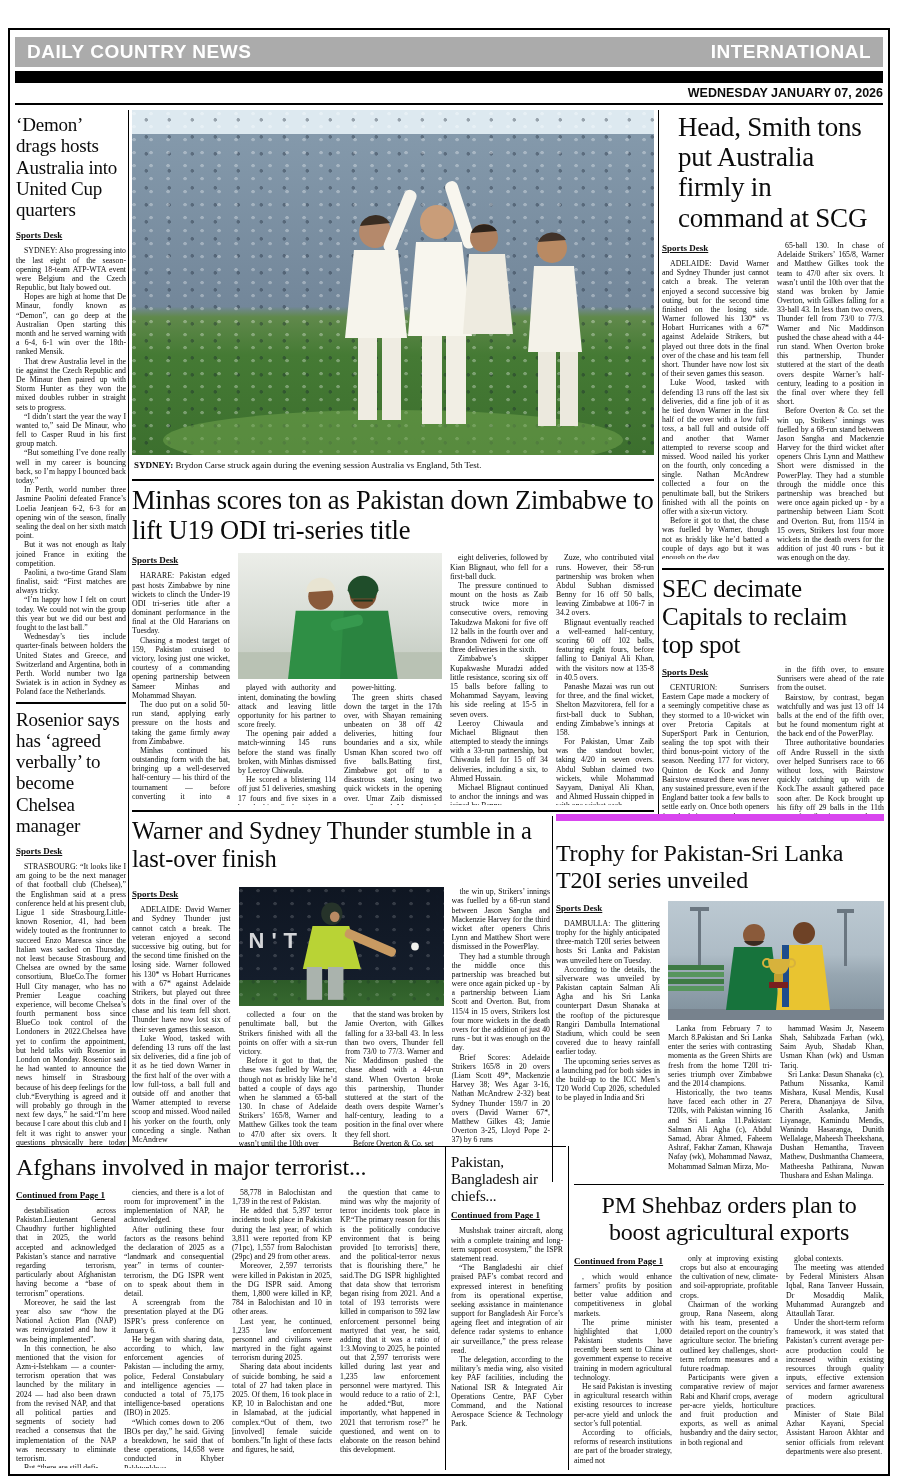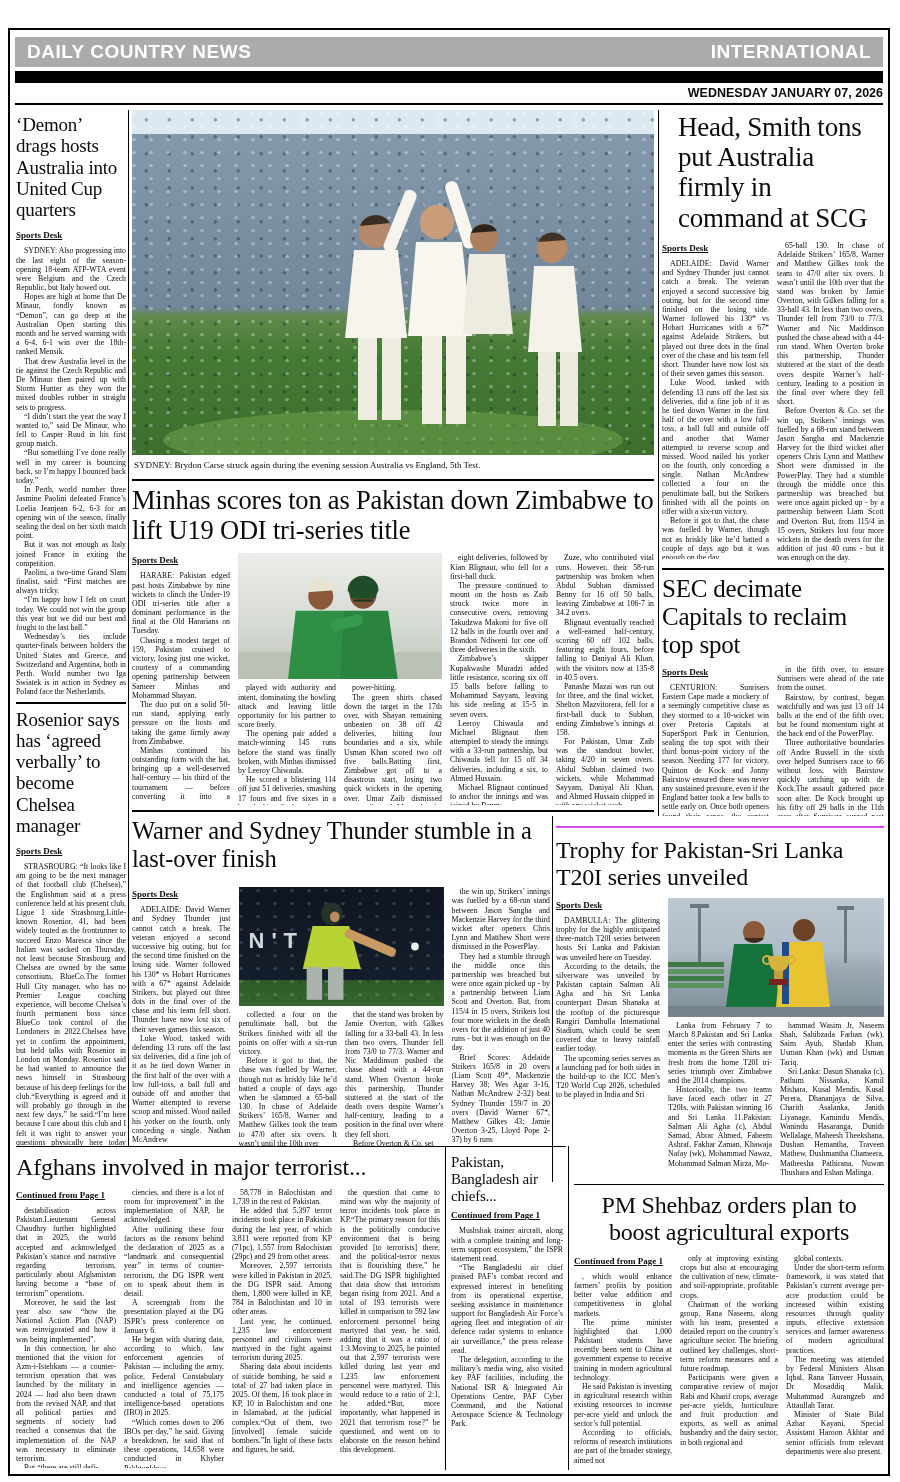--- a/index.html
+++ b/index.html
@@ -25,21 +25,21 @@
   .hl-afg{font-size:24px;margin:2px 0 7px;white-space:nowrap;}
   .hl-bd{font-size:15px;margin:2px 0 6px;}
   .hl-pm{font-size:24px;margin:2px 0 8px;}
   .byline,.continued{font-size:9px;font-weight:700;text-decoration:underline;margin:2px 0 6px;}
   .colbody,.col{font-size:7.8px;line-height:1.18;text-align:justify;overflow:hidden;}
   .para{margin:0;text-indent:8px;}
   .cols{display:flex;gap:8px;}
   .cols>div{flex:1 1 0;min-width:0;}
   .rule{height:2px;background:#000;margin:5px 0;}
   .caption{font-size:9px;padding:5px 2px 4px;}
-  .caption b{font-weight:400;}
+  .caption b{font-weight:700;}
   
   .mgrid{display:grid;grid-template-columns:repeat(5,1fr);grid-template-rows:126px 1fr;
          column-gap:8px;row-gap:4px;height:252px;}
   .mgrid .gc1{grid-area:1/1/3/2}.mgrid .gph{grid-area:1/2/2/4}.mgrid .gc2{grid-area:2/2/3/3}
   .mgrid .gc3{grid-area:2/3/3/4}.mgrid .gc4{grid-area:1/4/3/5}.mgrid .gc5{grid-area:1/5/3/6}
   .wgrid{display:grid;grid-template-columns:repeat(4,1fr);grid-template-rows:119px 1fr;
          column-gap:8px;row-gap:4px;height:264px;}
   .wgrid .gc1{grid-area:1/1/3/2}.wgrid .gph{grid-area:1/2/2/4}.wgrid .gc2{grid-area:2/2/3/3}
   .wgrid .gc3{grid-area:2/3/3/4}.wgrid .gc4{grid-area:1/4/3/5}
   .tgrid{display:grid;grid-template-columns:repeat(3,1fr);grid-template-rows:119px 1fr;
@@ -255,21 +255,21 @@
       <div class="colbody">
           <p class="para">in the fifth over, to ensure Sunrisers were ahead of the rate from the outset.</p>
           <p class="para">Bairstow, by contrast, began watchfully and was just 13 off 14 balls at the end of the fifth over, but he found momentum right at the back end of the PowerPlay.</p>
           <p class="para">Three authoritative boundaries off Andre Russell in the sixth over helped Sunrisers race to 66 without loss, with Bairstow quickly catching up with de Kock.The assault gathered pace soon after. De Kock brought up his fifty off 29 balls in the 11th over after Sunrisers surged past 100 in the previous over.</p>
           <p class="para">Bairstow then cut loose as he got to a 35-ball fifty with a towering six off Keshav Maharaj at the start of the 12th over.</p>
         </div>
     </div>
   </section>
 
   <div class="vr" style="left:552px;top:816px;width:1px;height:366px;"></div>
-  <section style="left:556px;top:814px;width:328px;height:368px;border-top:2px solid #d946ef;padding-top:6px;margin-top:12px;">
+  <section style="left:556px;top:814px;width:328px;height:368px;border-top:7px solid #d946ef;padding-top:16px;">
     <h1 class="hl hl-trophy">Trophy for Pakistan-Sri Lanka T20I series unveiled</h1>
     <div class="tgrid">
       <div class="gc1">
         <div class="byline">Sports Desk</div>
         <div class="colbody" style="height:276px;">
             <p class="para">DAMBULLA: The glittering trophy for the highly anticipated three-match T20I series between hosts Sri Lanka and Pakistan was unveiled here on Tuesday.</p>
             <p class="para">According to the details, the silverware was unveiled by Pakistan captain Salman Ali Agha and his Sri Lanka counterpart Dasun Shanaka at the rooftop of the picturesque Rangiri Dambulla International Stadium, which could be seen covered due to heavy rainfall earlier today.</p>
             <p class="para">The upcoming series serves as a launching pad for both sides in the build-up to the ICC Men’s T20 World Cup 2026, scheduled to be played in India and Sri</p>
           </div>
       </div>
@@ -369,19 +369,19 @@
             <p class="para">According to officials, reforms of research institutions are part of the broader strategy, aimed not</p>
           </div>
       </div>
       <div class="colbody">
           <p class="para">only at improving existing crops but also at encouraging the cultivation of new, climate- and soil-appropriate, profitable crops.</p>
           <p class="para">Chairman of the working group, Rana Naseem, along with his team, presented a detailed report on the country’s agriculture sector. The briefing outlined key challenges, short-term reform measures and a future roadmap.</p>
           <p class="para">Participants were given a comparative review of major Rabi and Kharif crops, average per-acre yields, horticulture and fruit production and exports, as well as animal husbandry and the dairy sector, in both regional and</p>
         </div>
       <div class="colbody">
           <p class="para">global contexts.</p>
+          <p class="para">The meeting was attended by Federal Ministers Ahsan Iqbal, Rana Tanveer Hussain, Dr Mosaddiq Malik, Muhammad Aurangzeb and Attaullah Tarar.</p>
           <p class="para">Under the short-term reform framework, it was stated that Pakistan’s current average per-acre production could be increased within existing resources through quality inputs, effective extension services and farmer awareness of modern agricultural practices.</p>
-          <p class="para">The meeting was attended by Federal Ministers Ahsan Iqbal, Rana Tanveer Hussain, Dr Mosaddiq Malik, Muhammad Aurangzeb and Attaullah Tarar.</p>
           <p class="para">Minister of State Bilal Azhar Kayani, Special Assistant Haroon Akhtar and senior officials from relevant departments were also present.</p>
         </div>
     </div>
   </section>
 </div>
 
 </body></html>

